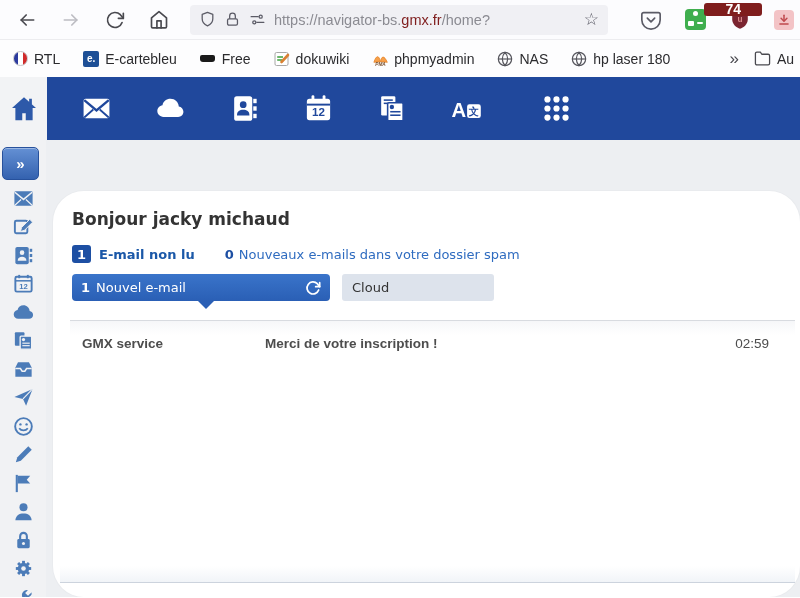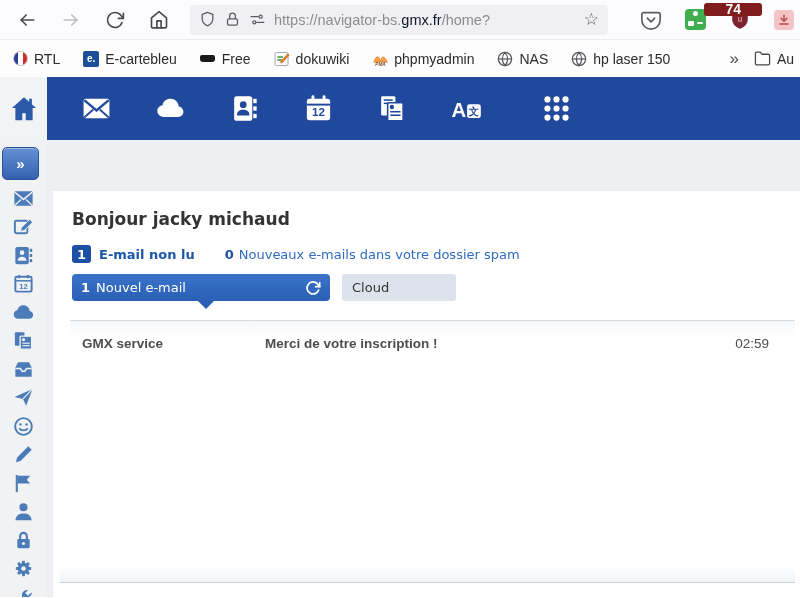--- a/index.html
+++ b/index.html
@@ -7,21 +7,21 @@
   .screen{position:relative;width:800px;height:598px;background:#fff;overflow:hidden;}
 
   
   .toolbar{height:40px;background:#fcfcfe;display:flex;align-items:center;padding-left:14px;border-bottom:1px solid #ececef;box-sizing:border-box;}
   .tb-btn{width:26px;height:26px;display:flex;align-items:center;justify-content:center;margin-right:18px;color:#49494f;cursor:pointer;}
   .tb-btn.disabled{color:#bcbcc2;}
   .tb-btn svg{width:20px;height:20px;}
   .urlbar{width:418px;height:30px;background:#f0f0f4;border-radius:4px;display:flex;align-items:center;padding:0 9px;box-sizing:border-box;}
   .urlbar svg{width:17px;height:17px;color:#5b5b66;flex:none;margin-right:8px;}
   .url-text{font-size:14.5px;color:#8b8b92;white-space:nowrap;overflow:hidden;flex:1;}
-  .url-text .domain{color:#0f172a;}
+  .url-text .domain{color:#7f1d1d;}
   .star{font-size:17px;color:#5b5b66;margin-left:6px;}
   .ext-icons{display:flex;align-items:center;margin-left:32px;gap:23px;}
   .ext{position:relative;display:flex;align-items:center;justify-content:center;cursor:pointer;}
   .ext svg{display:block;}
   .pocket{color:#5b5b66;}
   .green-ext{width:21px;height:21px;background:#3fae4e;border-radius:4px;position:relative;}
   .green-ext i{position:absolute;background:#fff;border-radius:1px;}
   .green-ext .dot{width:5px;height:5px;border-radius:50%;left:8px;top:2px;}
   .green-ext .sq{width:6px;height:5px;left:3px;top:12px;}
   .green-ext .bar{width:6px;height:2px;left:12px;top:13px;}
@@ -46,35 +46,35 @@
   .nav-ico{position:absolute;top:0;width:40px;height:63px;display:flex;align-items:center;justify-content:center;cursor:pointer;}
   .nav-ico svg{width:31px;height:31px;}
 
   
   .body-area{position:relative;height:457px;background:#edeff2;overflow:hidden;}
   .sidebar{position:absolute;left:0;top:0;width:46px;height:100%;background:#f1f2f4;}
   .expand-btn{margin:7px 0 4px 2px;width:37px;height:33px;border-radius:5px;background:linear-gradient(#6490d4,#3462af);border:1px solid #27519c;box-shadow:inset 0 1px 0 rgba(255,255,255,.35);color:#fff;font-size:15px;font-weight:bold;display:flex;align-items:center;justify-content:center;box-sizing:border-box;cursor:pointer;}
   .sb-ico{height:28.5px;display:flex;align-items:center;justify-content:center;color:#4c7cb8;cursor:pointer;}
   .sb-ico svg{width:23px;height:23px;}
 
-  .panel{position:absolute;left:53px;top:51px;right:0;bottom:0;background:#fff;box-shadow:0 0 0 1px #e9ebee;font-family:"DejaVu Sans","Liberation Sans",sans-serif;}
+  .panel{position:absolute;left:53px;top:51px;right:0;bottom:0;background:#fff;box-shadow:0 0 0 1px #e9ebee;font-family:"DejaVu Sans","Liberation Sans",sans-serif;border-radius:31px;}
   .greeting{margin:18px 0 0 19px;font-size:17px;font-weight:bold;color:#333;}
   .acct-line{margin:10px 0 0 19px;font-size:13px;color:#4a4a4a;}
   .acct-line .addr{margin-right:29px;}
   .stats{margin:16px 0 0 19px;display:flex;align-items:center;font-size:13px;}
   .cnt-badge{width:19px;height:18px;background:#1d4fa3;border-radius:3px;color:#fff;font-weight:bold;display:flex;align-items:center;justify-content:center;margin-right:8px;}
   .unread-link{font-weight:bold;color:#1b58a8;cursor:pointer;}
   .spam-wrap{margin-left:30px;color:#2f6cc0;cursor:pointer;}
   .spam-cnt{font-weight:bold;color:#1d4fa3;margin-right:5px;}
   .btn-row{margin:11px 0 0 19px;display:flex;align-items:center;}
   .new-mail-btn{position:relative;width:258px;height:27px;border-radius:4px;background:linear-gradient(#3a74ca,#2a5fb5);color:#fff;font-size:13px;display:flex;align-items:center;padding:0 9px;box-sizing:border-box;cursor:pointer;}
   .new-mail-btn .cnt{font-weight:bold;margin-right:6px;}
   .new-mail-btn svg{width:16px;height:16px;margin-left:auto;}
   .new-mail-btn::after{content:"";position:absolute;left:126px;top:100%;border-left:8px solid transparent;border-right:8px solid transparent;border-top:8px solid #2a5fb5;}
-  .cloud-btn{margin-left:12px;width:114px;height:27px;background:#dde3ec;border-radius:3px;color:#333;font-size:13px;display:flex;align-items:center;padding:0 10px;box-sizing:border-box;cursor:pointer;}
+  .cloud-btn{margin-left:12px;width:152px;height:27px;background:#dde3ec;border-radius:3px;color:#333;font-size:13px;display:flex;align-items:center;padding:0 10px;box-sizing:border-box;cursor:pointer;}
   .mail-section{margin:19px 5px 0 17px;border-top:1px solid #d8dbe0;background:linear-gradient(#f6f7f9,#ffffff 14px);}
   .mail-row{display:flex;align-items:baseline;padding:15px 26px 0 12px;font-family:"Liberation Sans",sans-serif;font-size:13.5px;color:#4d4d4d;cursor:pointer;}
   .mail-row .sender{font-weight:bold;width:183px;flex:none;}
   .mail-row .subject{flex:1;font-weight:bold;}
   .show-all{margin:17px 0 0 29px;font-family:"Liberation Sans",sans-serif;font-size:13.5px;font-weight:bold;color:#1b58a8;cursor:pointer;display:inline-block;}
   .bottom-rule{position:absolute;left:7px;right:5px;bottom:14px;height:16px;background:linear-gradient(rgba(243,245,248,0),#f1f4f8);border-bottom:1px solid #ccd3dd;}
   svg{overflow:visible;}
 </style>
 </head>
 <body>
@@ -207,21 +207,21 @@
       <span>NAS</span>
     </div>
     <div class="bm">
       <span class="bm-ico">
         <svg width="16" height="16" viewBox="0 0 24 24" fill="none" stroke="#55555c" stroke-width="1.8">
             <circle cx="12" cy="12" r="10"></circle>
             <line x1="2" y1="12" x2="22" y2="12"></line>
             <path d="M12 2a15.3 15.3 0 0 1 4 10 15.3 15.3 0 0 1-4 10 15.3 15.3 0 0 1-4-10 15.3 15.3 0 0 1 4-10z"></path>
           </svg>
       </span>
-      <span>hp laser 150</span>
+      <span>hp laser 180</span>
     </div>
     <div class="bm-spacer"></div>
     <div class="bm-chevron">»</div>
     <div class="bm bm-folder" style="margin-right:0;">
       <span class="bm-ico">
         <svg width="17" height="17" viewBox="0 0 24 24" fill="none" stroke="currentColor" stroke-width="1.8" stroke-linejoin="round">
             <path d="M22 19a2 2 0 0 1-2 2H4a2 2 0 0 1-2-2V5a2 2 0 0 1 2-2h5l2 3h9a2 2 0 0 1 2 2z"></path>
           </svg>
       </span>
       <span>Au</span>

